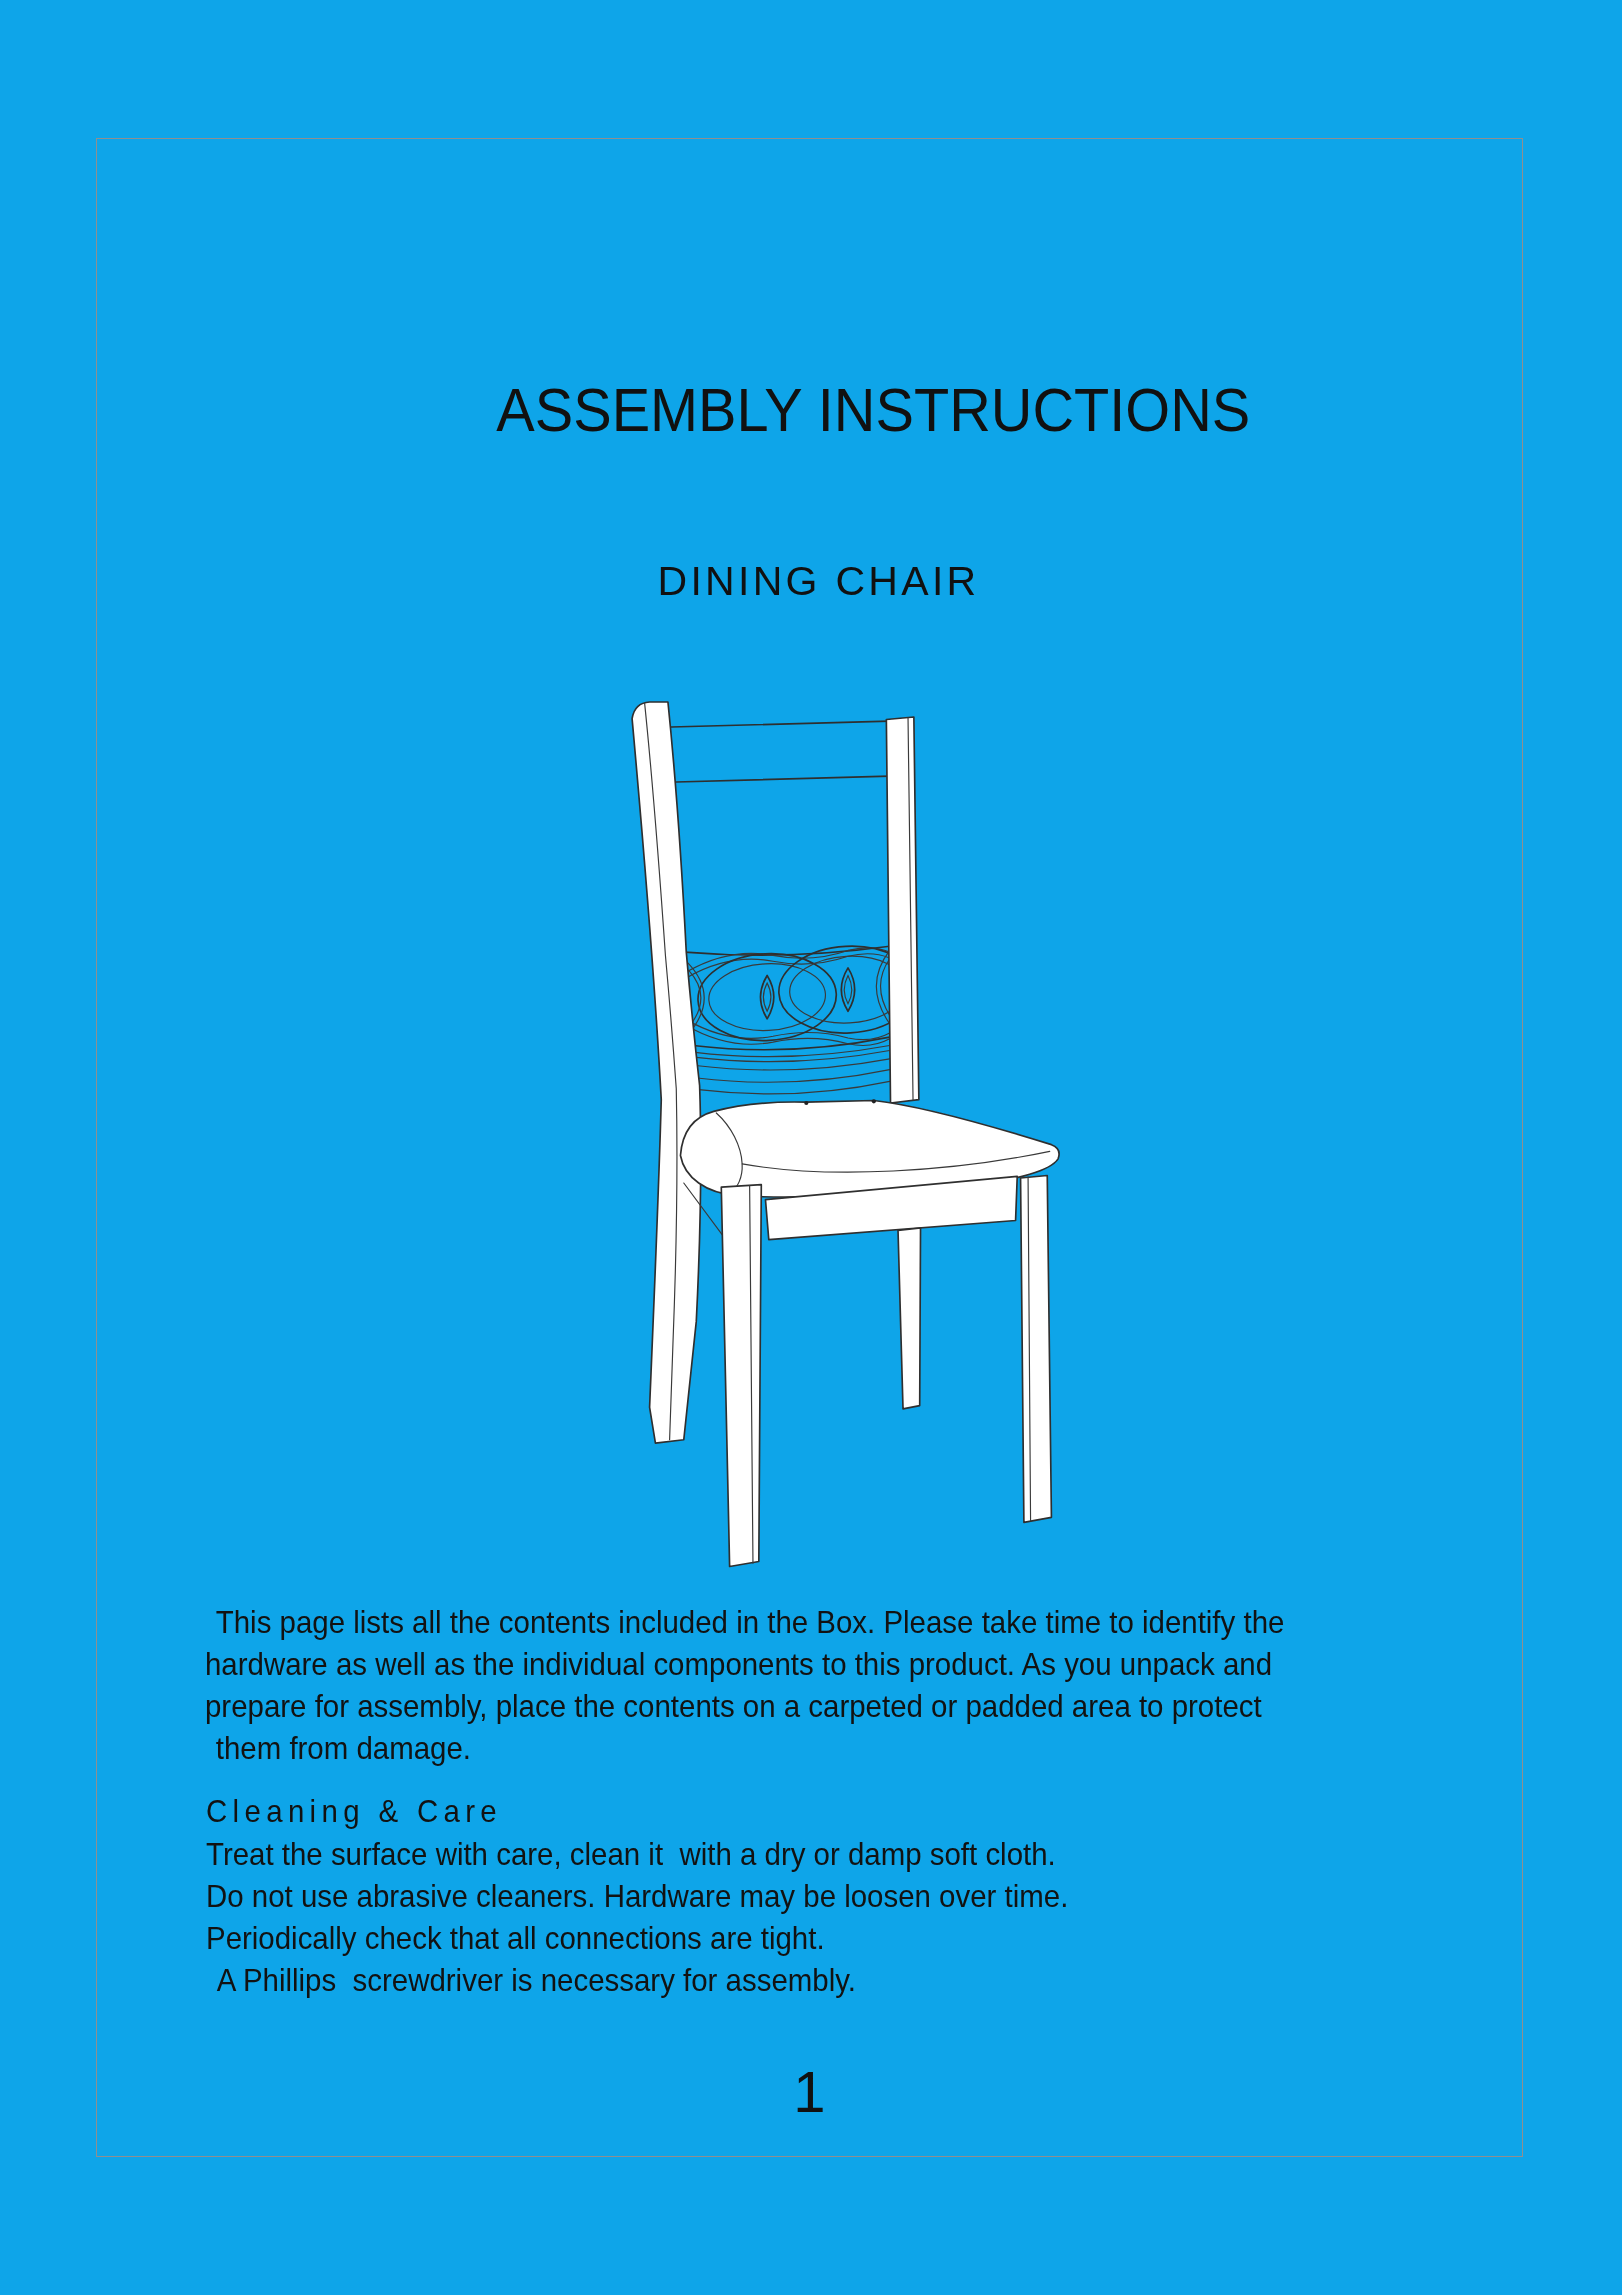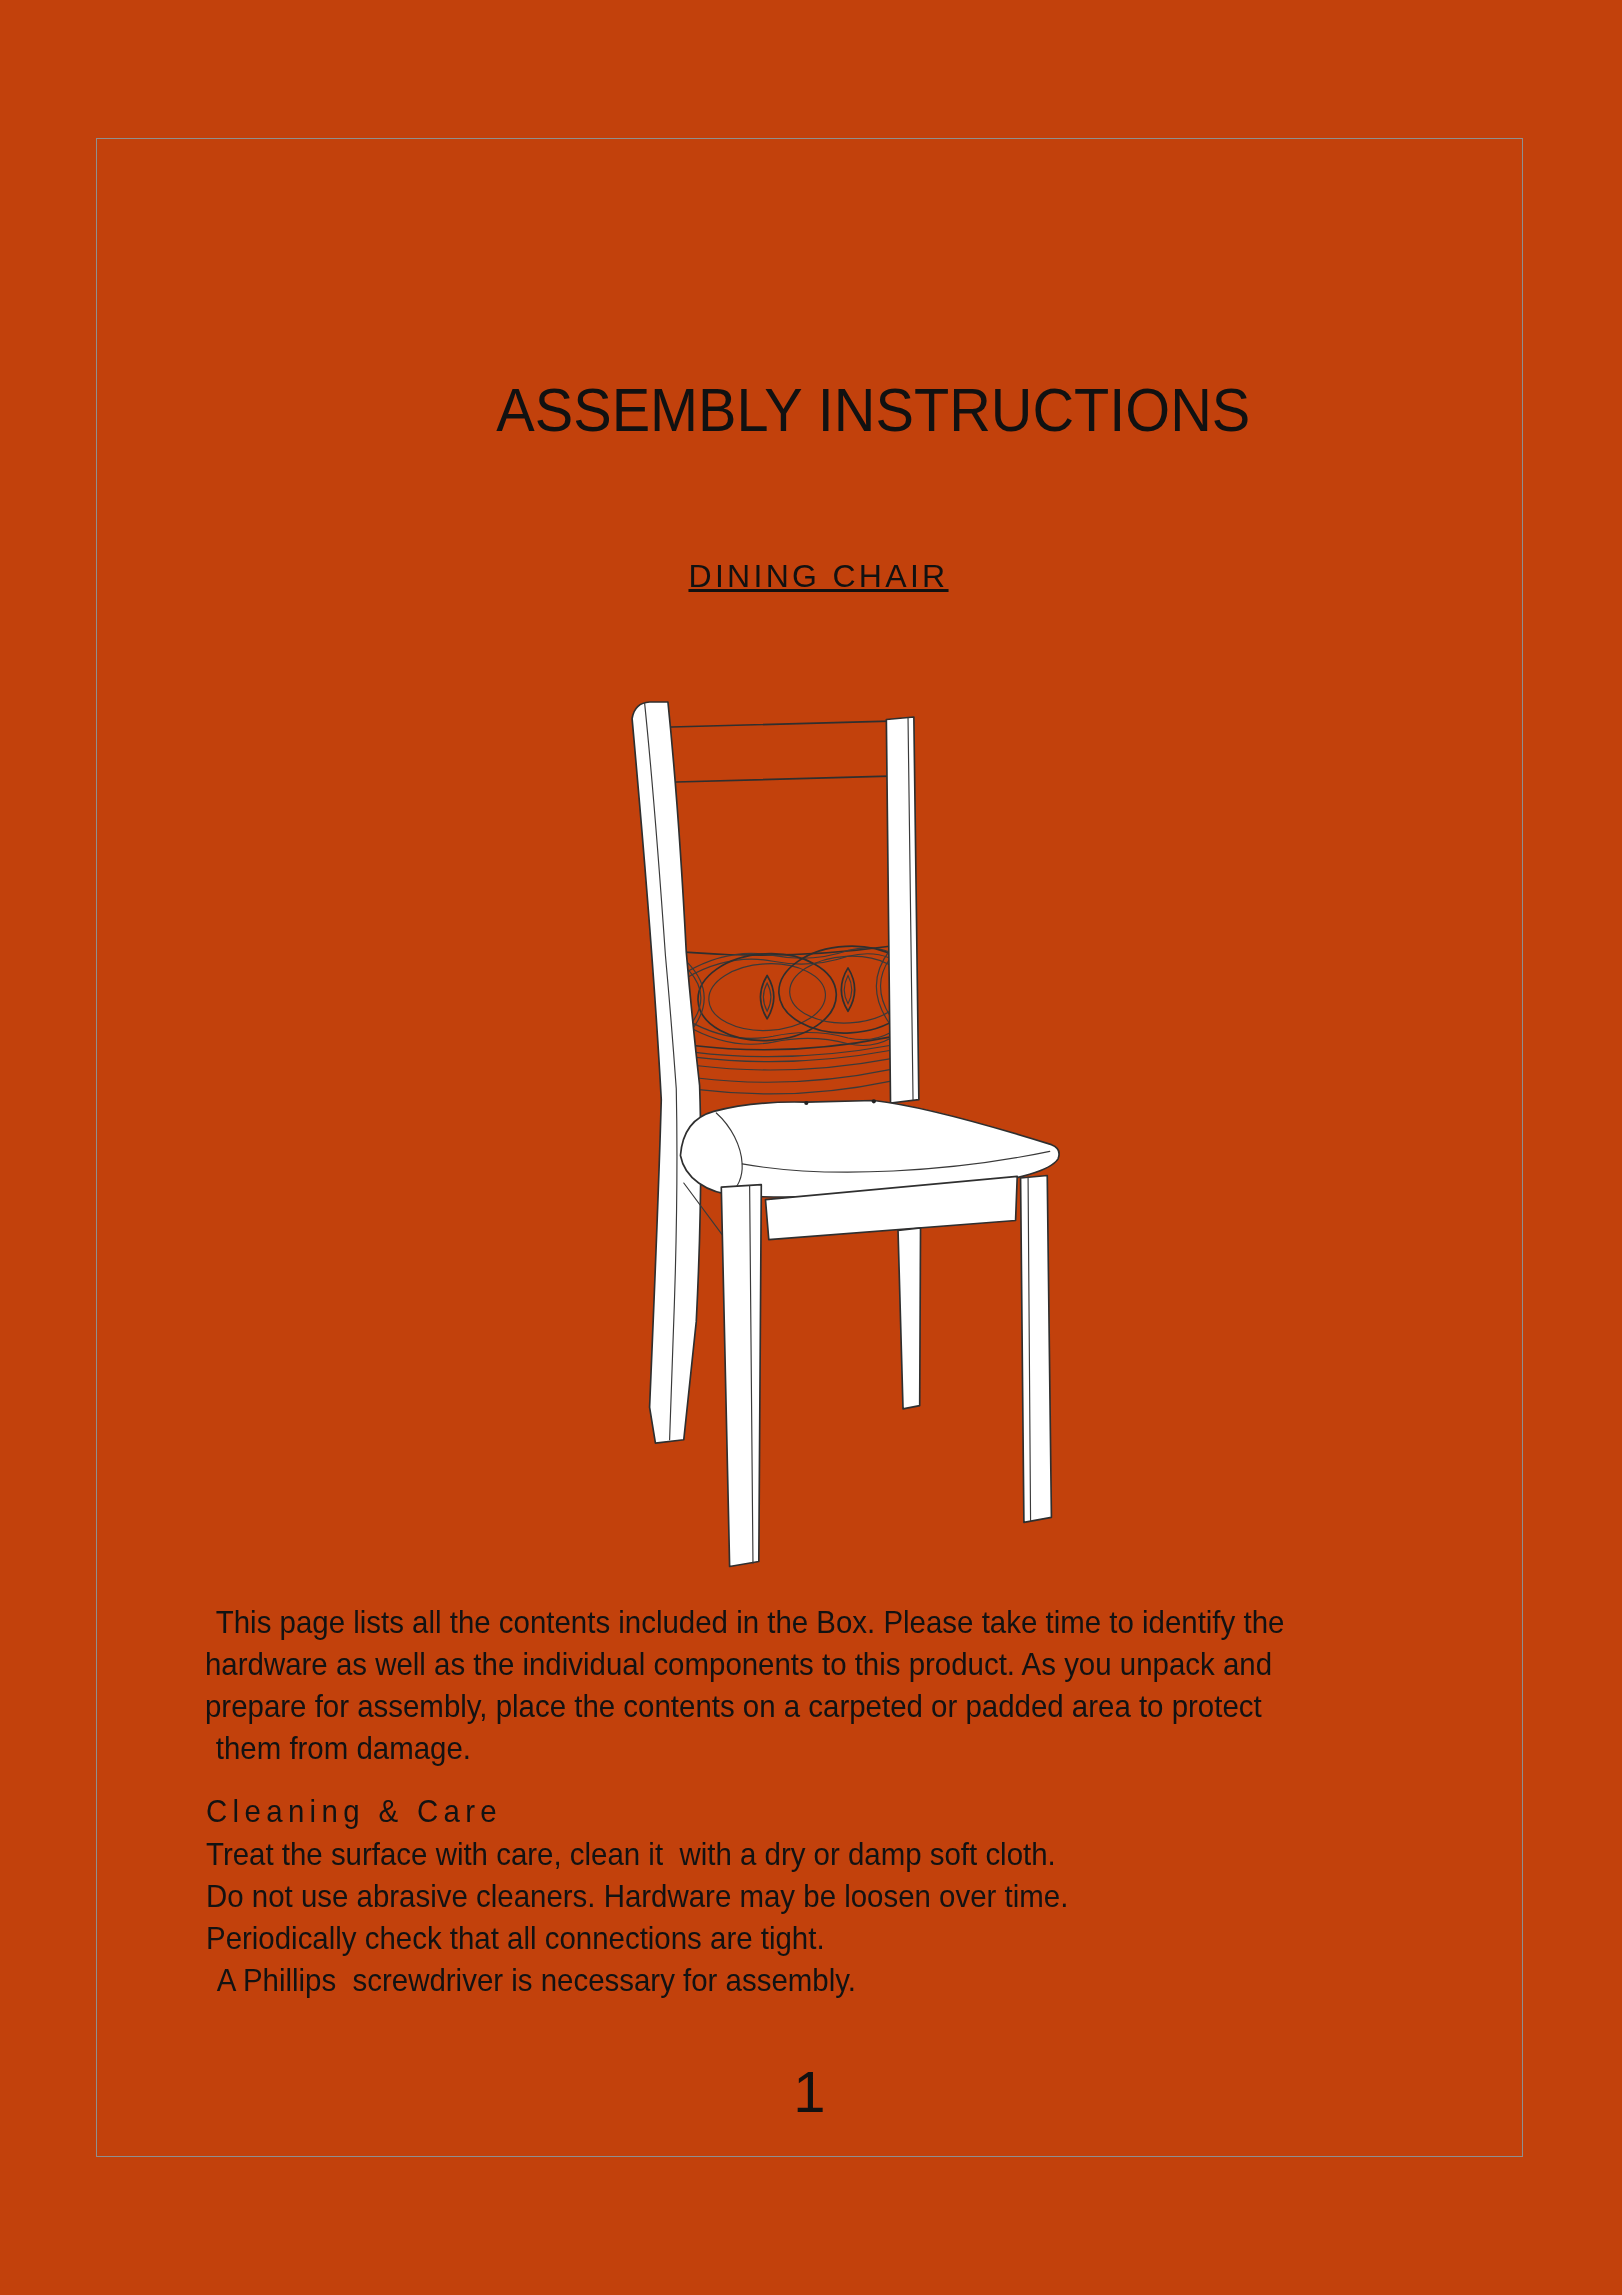--- a/index.html
+++ b/index.html
@@ -1,19 +1,19 @@
 <!DOCTYPE html>
 <html style="font-size:13.3px"><head>
 <meta charset="utf-8">
 <style>
   html,body{margin:0;padding:0;background:#ffffff;}
   .page{
     position:relative;
     width:1623px;height:2295px;
-    background:#c2410c;
+    background:#0ea5e9;
     font-family:"Liberation Sans", sans-serif;
     color:#151515;
     overflow:hidden;
   }
   .page-border{
     position:absolute;
     left:96px;top:138px;
     width:1425px;height:2017px;
     border:1.7px solid #8f8f8f;
   }
@@ -21,23 +21,23 @@
     position:absolute;
     left:470px;top:377px;width:750px;
     font-size:62px;line-height:1.06;
     text-align:center;white-space:pre;
     transform:scaleX(0.93);transform-origin:center;
     letter-spacing:0px;color:#111;
   }
   .doc-subtitle{
     position:absolute;
     left:610px;top:560px;width:417px;
-    font-size:32px;line-height:1.05;
+    font-size:41px;line-height:1.05;
     text-align:center;white-space:pre;
-    letter-spacing:3.3px;color:#111;text-decoration:underline;
+    letter-spacing:3.3px;color:#111;
   }
   .figure-wrap{
     position:absolute;left:596px;top:692px;width:484px;height:892px;
   }
   .intro-block{
     position:absolute;left:205px;top:1601px;width:1301px;
     font-size:32px;line-height:42px;
     transform:scaleX(0.92);transform-origin:left top;
     color:#121212;
   }

